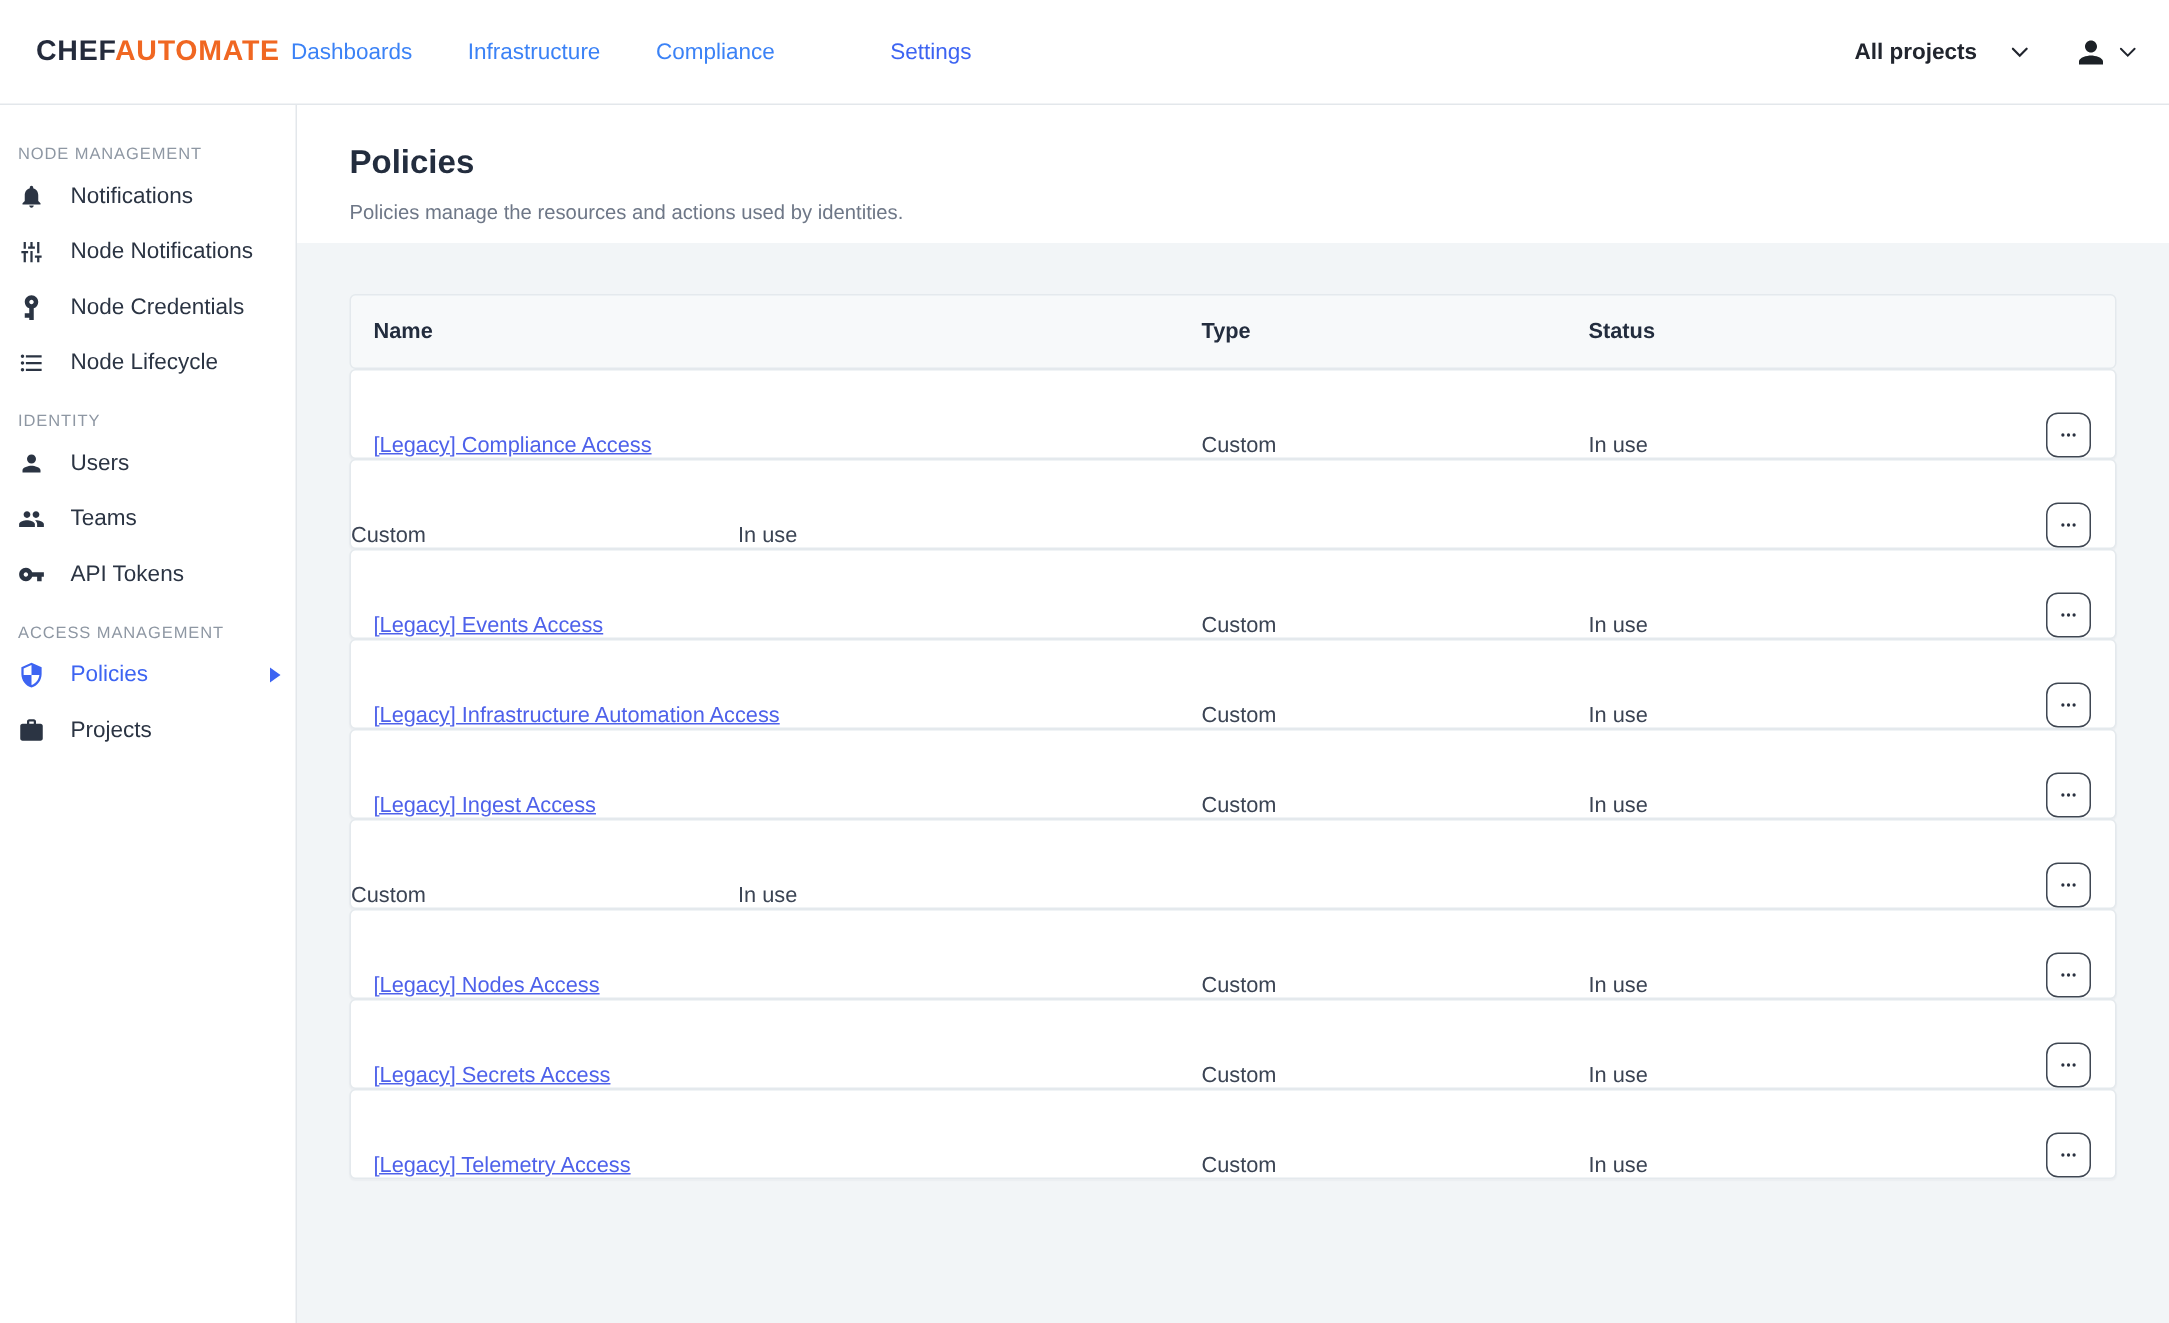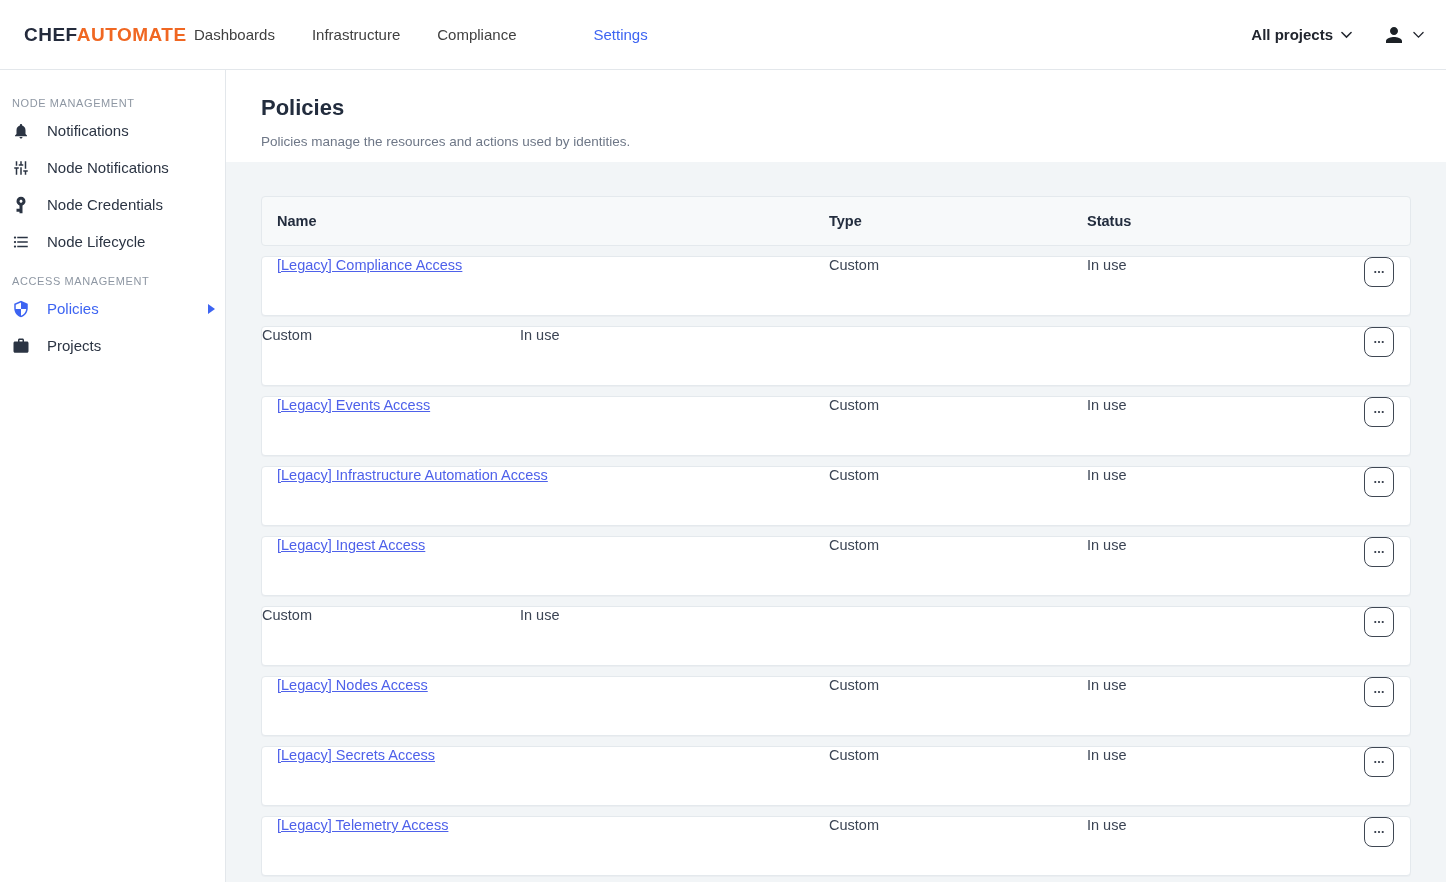--- a/index.html
+++ b/index.html
@@ -8,32 +8,32 @@
          --accent:#3d64f2; --link:#4e61ea; --orange:#f06722; }
 
   
   .topbar { height:70px; display:flex; align-items:center; background:#fff;
             border-bottom:1px solid #e3e7eb; position:relative; z-index:2; }
   .logo { width:194px; padding-left:24px; font-size:19px; font-weight:bold;
           letter-spacing:.5px; white-space:nowrap; flex-shrink:0; }
   .logo .chef { color:#242b3c; }
   .logo .automate { color:var(--orange); }
   .nav { display:flex; align-items:center; gap:37px; }
-  .nav-item { font-size:15px; color:#404040; text-decoration:none; cursor:pointer; }
+  .nav-item { font-size:15px; color:#3b82f6; text-decoration:none; cursor:pointer; }
   .nav-item.active { color:var(--accent);margin-left:40px; }
   .top-right { margin-left:auto; display:flex; align-items:center; padding-right:22px; }
-  .projects-dd { display:flex; align-items:center; gap:8px; font-size:15px;
+  .projects-dd { display:flex; align-items:center; gap:23px; font-size:15px;
                  font-weight:bold; color:#21252e; cursor:pointer;margin-left:26px; }
   .chev svg { width:11px; height:8px; display:block; }
   .user-menu { display:flex; align-items:center; gap:7px; margin-left:30px; cursor:pointer; }
   .avatar svg { width:24px; height:24px; fill:#1c2126; display:block; }
 
   
   .layout { display:flex; height:812px; }
-  .sidebar { width:226px; flex-shrink:0; background:#fff; border-right:1px solid #e3e7eb;
+  .sidebar { width:198px; flex-shrink:0; background:#fff; border-right:1px solid #e3e7eb;
              padding-top:12px; }
   .sb-label { font-size:11px; color:#8e97a3; letter-spacing:.6px; margin:15px 0 3px 12px; }
   .sb-item { display:flex; align-items:center; height:37px; padding:0 10px 0 12px;
              font-size:15px; color:#2b3443; text-decoration:none; cursor:pointer; }
   .sb-icon { width:18px; height:18px; margin-right:17px; display:flex; flex-shrink:0; }
   .sb-icon svg { width:18px; height:18px; fill:#2b3443; }
   .sb-item.active { color:var(--accent); }
   .sb-item.active .sb-icon svg { fill:var(--accent); }
   .sb-arrow { display:none; margin-left:auto; width:0; height:0;
               border-left:7px solid var(--accent);
@@ -44,21 +44,21 @@
   .main { flex:1; display:flex; flex-direction:column; background:#f2f5f7; min-width:0; }
   .page-header { background:#fff; height:92px; padding:25px 35px 0; }
   .page-title { font-size:22px; font-weight:bold; color:#232d3e; }
   .page-desc { font-size:13.5px; color:#6e7787; margin-top:13px; }
   .page-body { flex:1; padding:34px 35px 0; overflow:hidden; }
 
   
   .thead { height:50px; background:#f7f9fa; border:1px solid #e4e9ed; border-radius:4px;
            display:flex; align-items:center; font-size:14.5px; font-weight:bold; color:#232d3e; }
   .trow { height:60px; background:#fff; border:1px solid #e4e9ed; border-radius:4px;
-          margin-top:10px; display:flex; align-items:flex-start; font-size:14.5px; color:#3b4454;
+          display:flex; align-items:flex-end; font-size:14.5px; color:#3b4454;
           box-shadow:0 1px 1px rgba(20,30,50,.03); }
   .col-name { flex:0 0 567px; padding-left:15px; min-width:0; }
   .col-type { flex:0 0 258px; }
   .col-status { flex:1; }
   .col-action { flex:0 0 62px; display:flex; justify-content:flex-end; padding-right:16px; }
   .row-link { color:var(--link); text-decoration:underline; cursor:pointer; }
   .menu-btn { width:30px; height:30px; background:#fff; border:1px solid #3f4753;
               border-radius:8px; display:flex; align-items:center; justify-content:center;
               cursor:pointer; }
   .menu-btn svg { width:14px; height:14px; display:block; }
@@ -137,20 +137,52 @@
               <svg viewBox="0 0 24 24">
                 <path d="M4 10.5c-.83 0-1.5.67-1.5 1.5s.67 1.5 1.5 1.5 1.5-.67 1.5-1.5-.67-1.5-1.5-1.5zm0-6c-.83 0-1.5.67-1.5 1.5S3.17 7.5 4 7.5 5.5 6.83 5.5 6 4.83 4.5 4 4.5zm0 12c-.83 0-1.5.67-1.5 1.5s.67 1.5 1.5 1.5 1.5-.67 1.5-1.5-.67-1.5-1.5-1.5zM7 19h14v-2H7v2zm0-6h14v-2H7v2zm0-8v2h14V5H7z"></path>
               </svg>
             </span>
     <span class="sb-text">Node Lifecycle</span>
 
   </a>
         </nav>
   </div>
       <div class="sb-section">
+    <div class="sb-label">IDENTITY</div>
+    <nav class="sb-items">
+          <a class="sb-item">
+    <span class="sb-icon">
+              <svg viewBox="0 0 24 24">
+                <path d="M12 12c2.21 0 4-1.79 4-4s-1.79-4-4-4-4 1.79-4 4 1.79 4 4 4zm0 2c-2.67 0-8 1.34-8 4v2h16v-2c0-2.66-5.33-4-8-4z"></path>
+              </svg>
+            </span>
+    <span class="sb-text">Users</span>
+
+  </a>
+          <a class="sb-item">
+    <span class="sb-icon">
+              <svg viewBox="0 0 24 24">
+                <path d="M16 11c1.66 0 2.99-1.34 2.99-3S17.66 5 16 5c-1.66 0-3 1.34-3 3s1.34 3 3 3zm-8 0c1.66 0 2.99-1.34 2.99-3S9.66 5 8 5C6.34 5 5 6.34 5 8s1.34 3 3 3zm0 2c-2.33 0-7 1.17-7 3.5V19h14v-2.5c0-2.33-4.67-3.5-7-3.5zm8 0c-.29 0-.62.02-.97.05 1.16.84 1.97 1.97 1.97 3.45V19h6v-2.5c0-2.33-4.67-3.5-7-3.5z"></path>
+              </svg>
+            </span>
+    <span class="sb-text">Teams</span>
+
+  </a>
+          <a class="sb-item">
+    <span class="sb-icon">
+              <svg viewBox="0 0 24 24">
+                <path d="M12.65 10C11.83 7.67 9.61 6 7 6c-3.31 0-6 2.69-6 6s2.69 6 6 6c2.61 0 4.83-1.67 5.65-4H17v4h4v-4h2v-4H12.65zM7 14c-1.1 0-2-.9-2-2s.9-2 2-2 2 .9 2 2-.9 2-2 2z"></path>
+              </svg>
+            </span>
+    <span class="sb-text">API Tokens</span>
+
+  </a>
+        </nav>
+  </div>
+      <div class="sb-section">
     <div class="sb-label">ACCESS MANAGEMENT</div>
     <nav class="sb-items">
           <a class="sb-item active">
     <span class="sb-icon">
               <svg viewBox="0 0 24 24">
                 <path d="M12 1L3 5v6c0 5.55 3.84 10.74 9 12 5.16-1.26 9-6.45 9-12V5l-9-4zm0 10.99h7c-.53 4.12-3.28 7.79-7 8.94V12H5V6.3l7-3.11v8.8z"></path>
               </svg>
             </span>
     <span class="sb-text">Policies</span>
     <span class="sb-arrow"></span>

